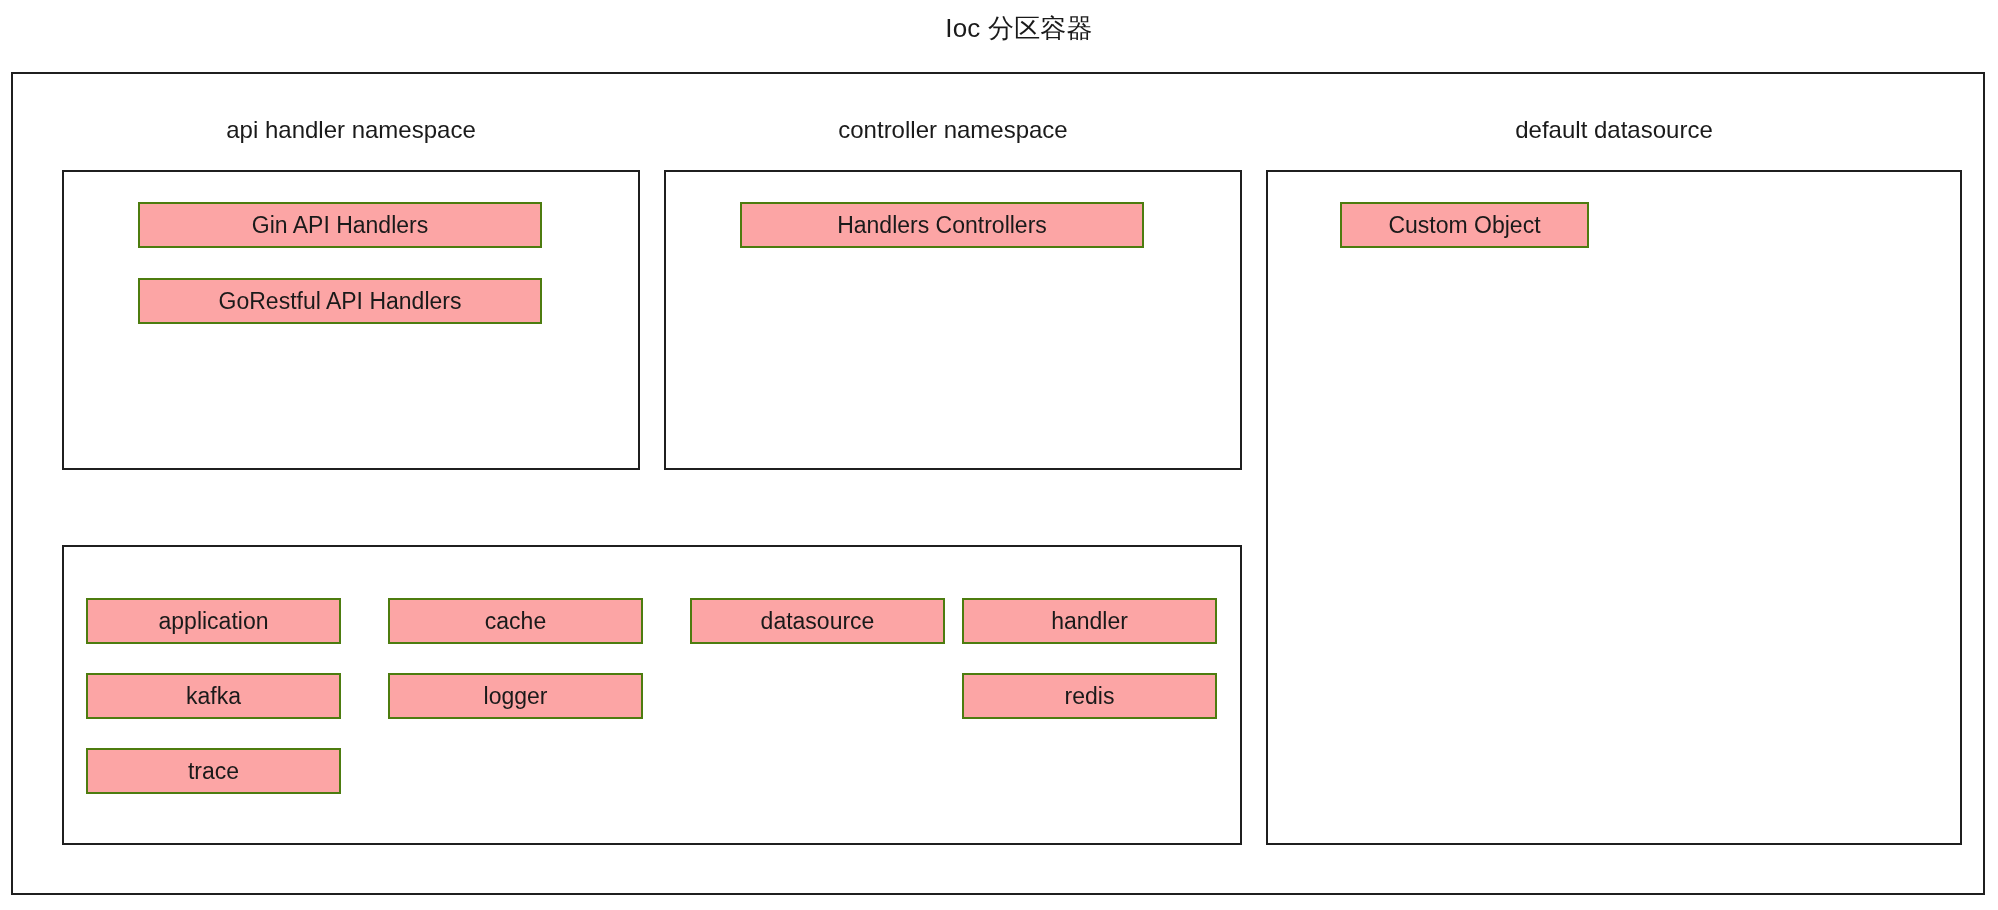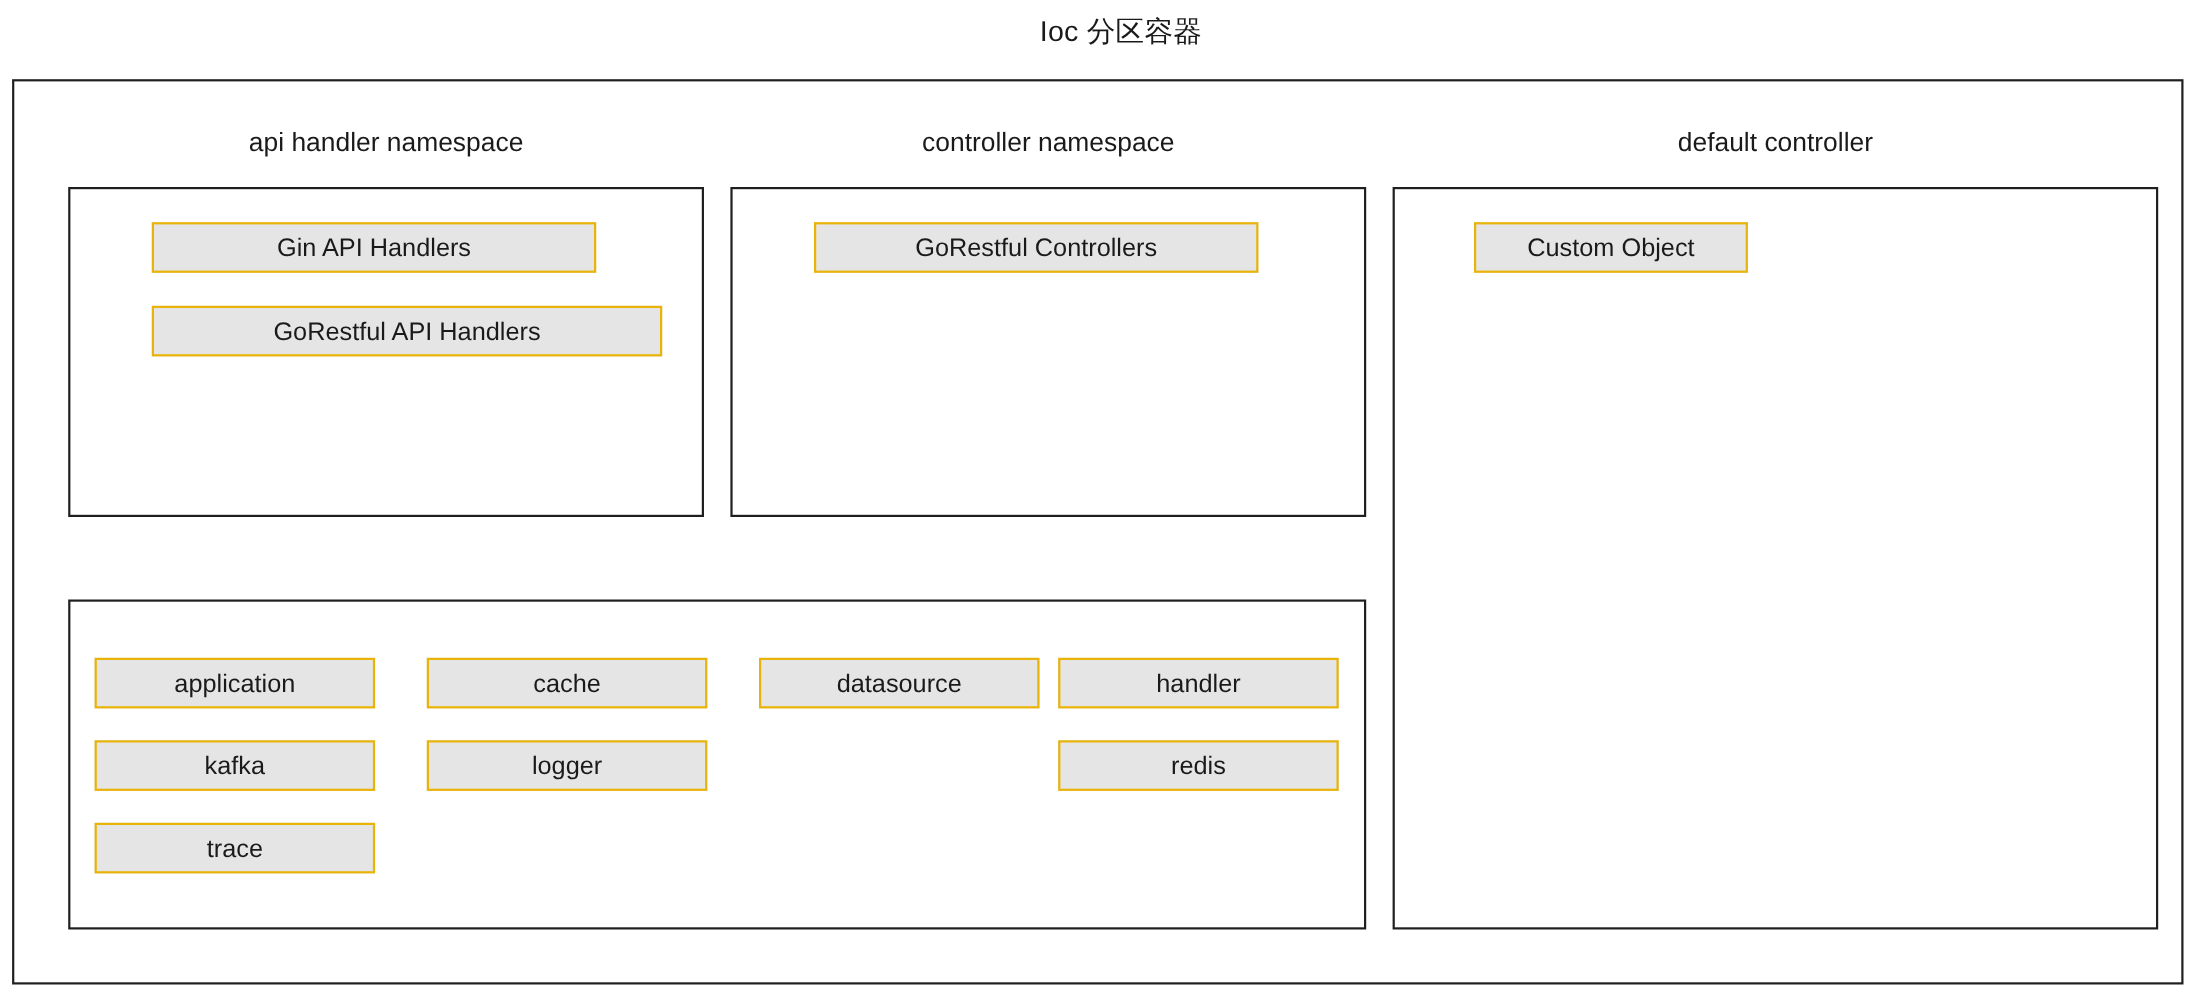--- a/index.html
+++ b/index.html
@@ -80,35 +80,35 @@
   .ns-label.def    { left: 1266px; top: 115px; width: 696px; }
   .ns-panel.def    { left: 1266px; top: 170px; width: 696px; height: 675px; }
 
   
   .ns-label.cfg    { left: 62px;  top: 490px; width: 1180px; }
   .ns-panel.cfg    { left: 62px;  top: 545px; width: 1180px; height: 300px; }
 
   
   .item-box {
     position: absolute;
-    border: 2px solid #eab308;
+    border: 2px solid #4d7c0f;
     box-sizing: border-box;
-    background: #e5e5e5;
+    background: #fca5a5;
     display: flex;
     align-items: center;
     justify-content: center;
     font-size: 23px;
     line-height: 26px;
     color: #1a1a1a;
     white-space: nowrap;
   }
 
   
   .item-box.gin       { left: 138px; top: 202px; width: 404px; height: 46px; }
-  .item-box.gorestful { left: 138px; top: 278px; width: 464px; height: 46px; }
+  .item-box.gorestful { left: 138px; top: 278px; width: 404px; height: 46px; }
 
   
   .item-box.bussiness { left: 740px; top: 202px; width: 404px; height: 46px; }
 
   
   .item-box.custom    { left: 1340px; top: 202px; width: 249px; height: 46px; }
 
   
   .cfg-item { height: 46px; width: 255px; }
   .cfg-c0 { left: 86px; }
@@ -131,23 +131,23 @@
 
   <div class="ns-label api">api handler namespace</div>
   <div class="ns-panel api"></div>
 
   <div class="item-box gin">Gin API Handlers</div>
   <div class="item-box gorestful">GoRestful API Handlers</div>
 
   <div class="ns-label ctrl">controller namespace</div>
   <div class="ns-panel ctrl"></div>
 
-  <div class="item-box bussiness">GoRestful Controllers</div>
+  <div class="item-box bussiness">Handlers Controllers</div>
 
-  <div class="ns-label def">default controller</div>
+  <div class="ns-label def">default datasource</div>
   <div class="ns-panel def"></div>
 
   <div class="item-box custom">Custom Object</div>
 
   <div class="ns-panel cfg"></div>
 
   <div class="item-box cfg-item cfg-c1 cfg-r0">cache</div>
   <div class="item-box cfg-item cfg-c0 cfg-r0">application</div>
   <div class="item-box cfg-item cfg-c2 cfg-r0">datasource</div>
   <div class="item-box cfg-item cfg-c3 cfg-c3w cfg-r0">handler</div>

